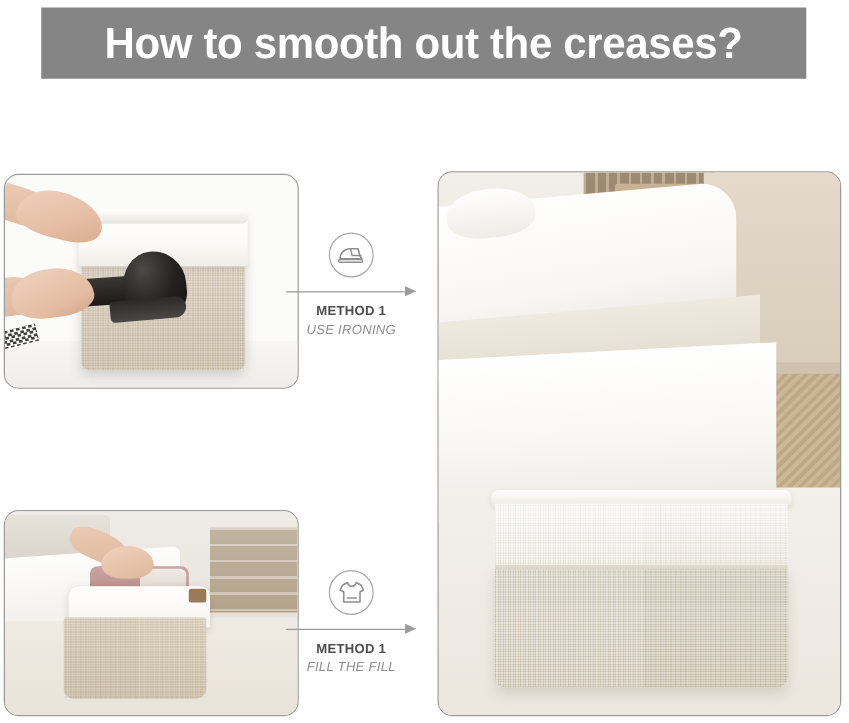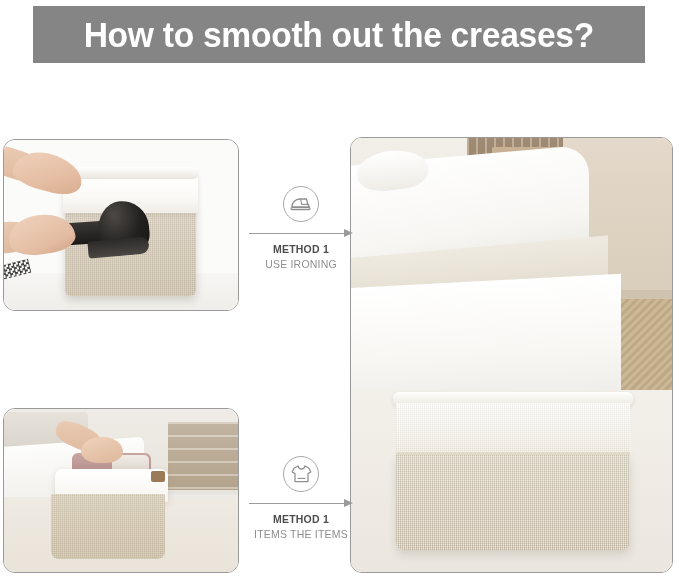--- a/index.html
+++ b/index.html
@@ -326,21 +326,21 @@
     position: absolute; inset: 0;
     background:
       repeating-linear-gradient(90deg, rgba(0,0,0,.055) 0 1px, rgba(255,255,255,.32) 1px 2px),
       repeating-linear-gradient(0deg, rgba(0,0,0,.045) 0 1px, rgba(255,255,255,.26) 1px 2px);
     border-radius: 0 0 8px 8px;
   }
 
   
   .method-block {
     position: absolute;
-    left: 249px;
+    left: 229px;
     width: 104px;
     text-align: center;
   }
   #method-1 { top: 186px; }
   #method-2 { top: 456px; }
 
   .method-icon-circle {
     width: 36px; height: 36px;
     margin: 0 auto;
     border: 1px solid #a8a8a8;
@@ -374,20 +374,21 @@
     font-size: 10.5px;
     font-weight: bold;
     color: #4d4d4d;
     letter-spacing: 0.2px;
   }
   .method-desc {
     margin-top: 3px;
     font-size: 10.5px;
     color: #8e8e8e;
     letter-spacing: 0.2px;
+    font-style: italic;
   }
 </style>
 </head>
 <body>
 
 <div id="header-banner">
   <div id="header-title">How to smooth out the creases?</div>
 </div>
 
 <div class="photo-panel" id="panel-ironing">
@@ -468,14 +469,14 @@
       <path d="M8 3 L4 5.2 L2.2 9 L5 10.6 L5 18.6 L18 18.6 L18 10.6 L20.8 9 L19 5.2 L15 3
                C14.4 5.2 12.9 6.1 11.5 6.1 C10.1 6.1 8.6 5.2 8 3 Z" fill="none" stroke="#8f8f8f" stroke-width="1.25" stroke-linejoin="round"></path>
       <line x1="7.5" y1="15.4" x2="15.5" y2="15.4" stroke="#8f8f8f" stroke-width="1.1"></line>
     </svg>
   </div>
   <div class="method-arrow">
     <div class="line"></div>
     <div class="head"></div>
   </div>
   <div class="method-name">METHOD 1</div>
-  <div class="method-desc">ITEMS THE ITEMS</div>
+  <div class="method-desc">FILL THE FILL</div>
 </div>
 
 </body></html>

